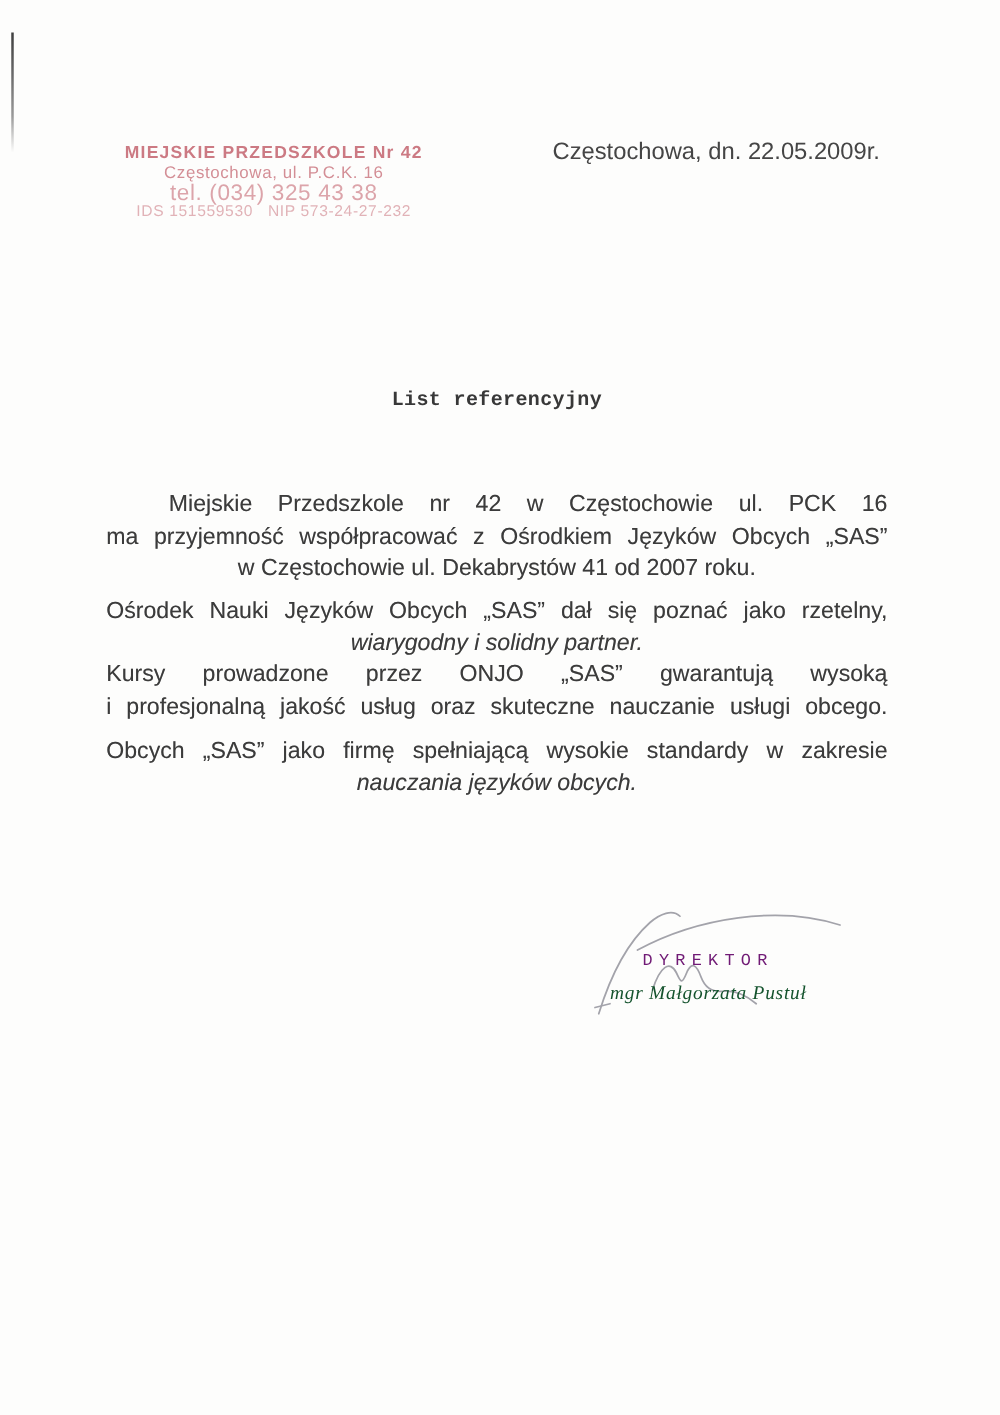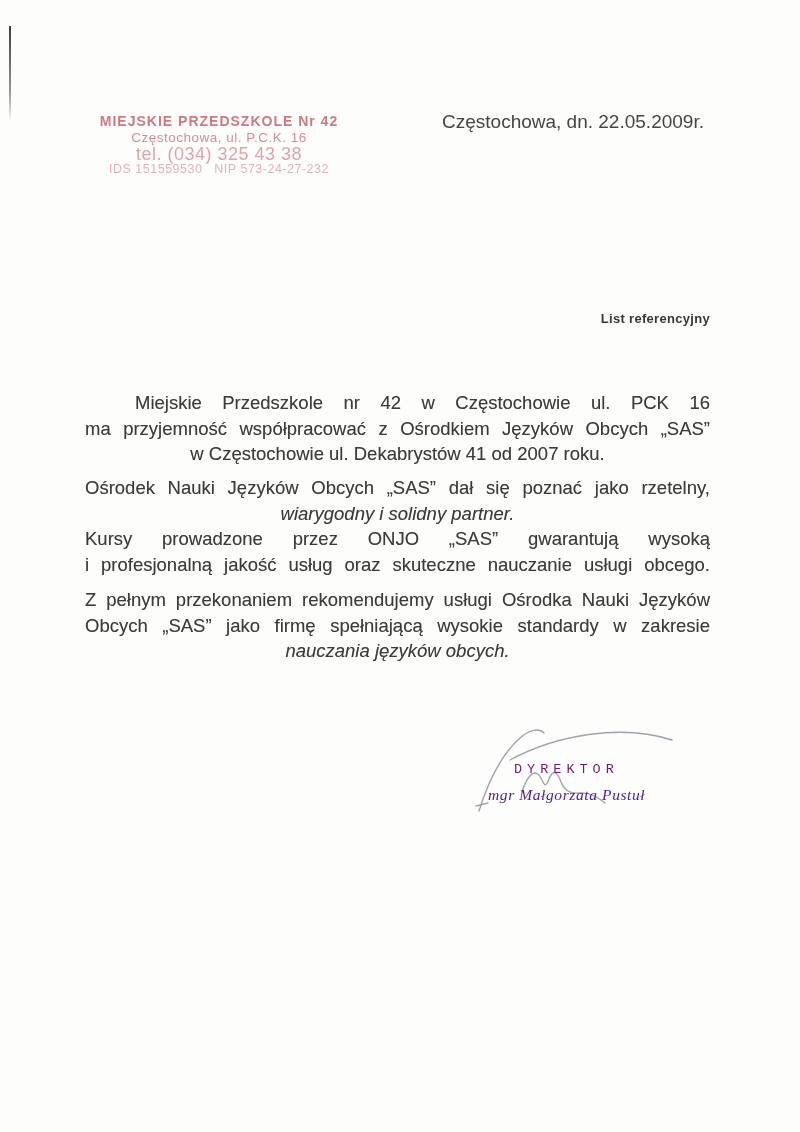--- a/index.html
+++ b/index.html
@@ -37,22 +37,23 @@
 
   
   .date-line{
     position:absolute;left:442px;top:85px;
     font-size:19px;color:#454545;
   }
 
   
   .doc-title{
     position:absolute;left:85px;top:285px;width:625px;
-    text-align:right;font-size:13px;font-weight:bold;color:#383838;
+    text-align:center;font-size:16px;font-weight:bold;color:#383838;
     letter-spacing:.3px;
+    font-family:Liberation Mono, monospace;
   }
 
   
   .para{position:absolute;left:85px;width:625px;font-size:18.5px;line-height:25.6px;
         color:var(--text-ink);text-shadow:0 0 .4px rgba(60,60,60,.4);}
   .p1{top:364px;}
   .p2{top:449px;}
   .p3{top:561px;}
   .jl{text-align:justify;text-align-last:justify;}
   .ll{text-align:center;}
@@ -63,21 +64,21 @@
   .sig{position:absolute;left:458px;top:692px;width:250px;height:115px;}
   .sig svg{position:absolute;left:0;top:0;}
   .sig-role{
     position:absolute;left:56px;top:44px;
     font-family:Liberation Mono, monospace;font-size:13.5px;letter-spacing:5px;
     color:#701a75;
   }
   .sig-name{
     position:absolute;left:30px;top:68px;
     font-family:"Liberation Serif",serif;font-style:italic;font-size:15.5px;
-    color:#4c1d95;letter-spacing:.6px;
+    color:#14532d;letter-spacing:.6px;
   }
 </style>
 </head>
 <body>
 
 <div class="page">
 
   <div class="scan-line"></div>
 
   <div class="stamp">
@@ -98,21 +99,20 @@
   </div>
 
   <div class="para p2">
     <div class="jl">Ośrodek Nauki Języków Obcych „SAS” dał się poznać jako rzetelny,</div>
     <div class="ll slant">wiarygodny i solidny partner.</div>
     <div class="jl">Kursy prowadzone przez ONJO „SAS” gwarantują wysoką</div>
     <div class="jl">i profesjonalną jakość usług oraz skuteczne nauczanie usługi obcego.</div>
   </div>
 
   <div class="para p3">
-    <div class="jl">Z pełnym przekonaniem rekomendujemy usługi Ośrodka Nauki Języków</div>
     <div class="jl">Obcych „SAS” jako firmę spełniającą wysokie standardy w zakresie</div>
     <div class="ll slant">nauczania języków obcych.</div>
   </div>
 
   <div class="sig">
     <svg width="250" height="115" viewBox="0 0 250 115">
       <g fill="none" stroke="var(--sig-ink)" stroke-width="1.4" stroke-linecap="round" opacity="0.85">
         <path d="M21,93 C30,64 44,36 62,20 C70,13 80,9 86,15"></path>
         <path d="M52,42 C100,16 165,6 214,22"></path>
         <path d="M64,74 C70,55 78,50 83,60 C86,66 87,71 91,61 C95,51 99,53 103,64 C106,72 112,76 121,75 C132,74 140,79 147,85"></path>

